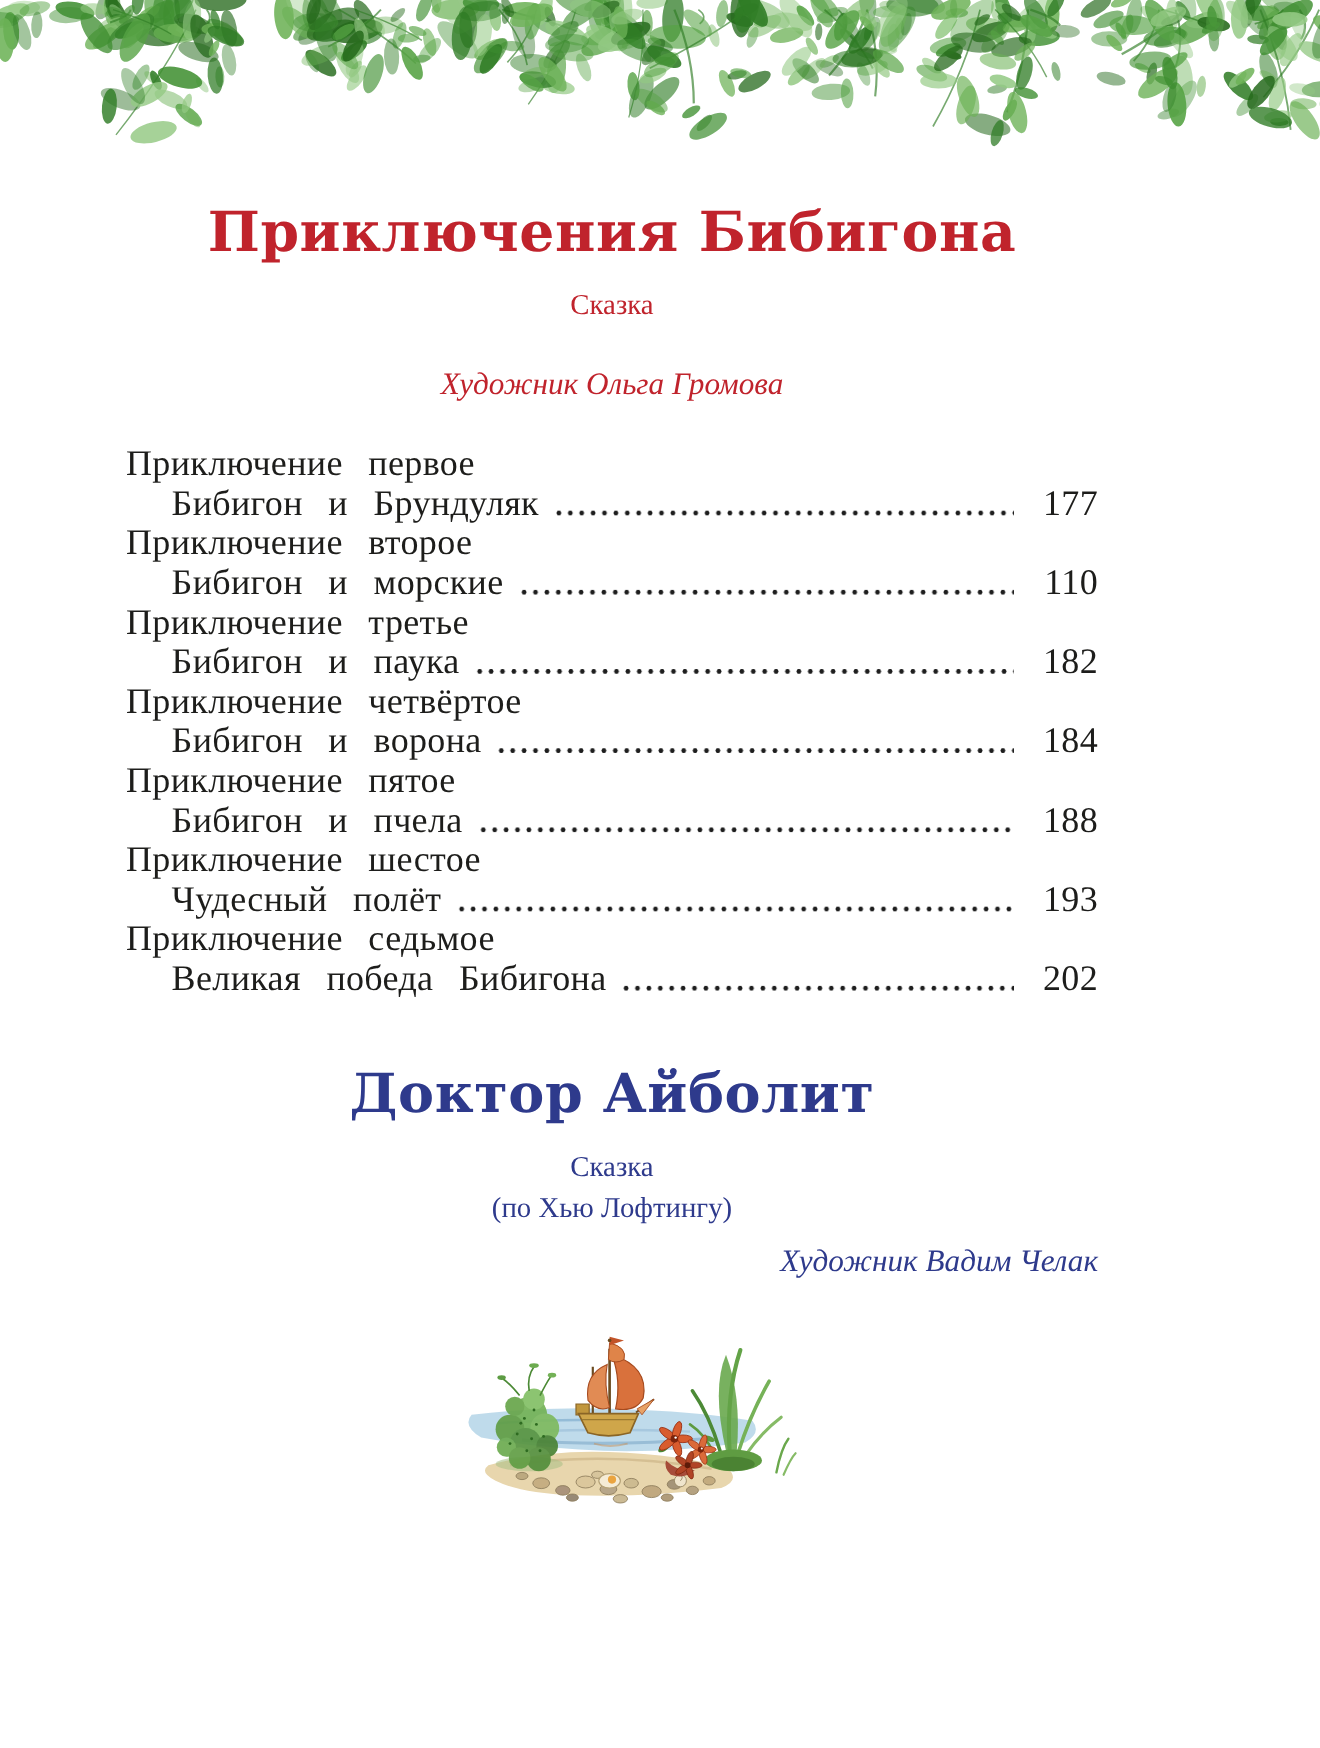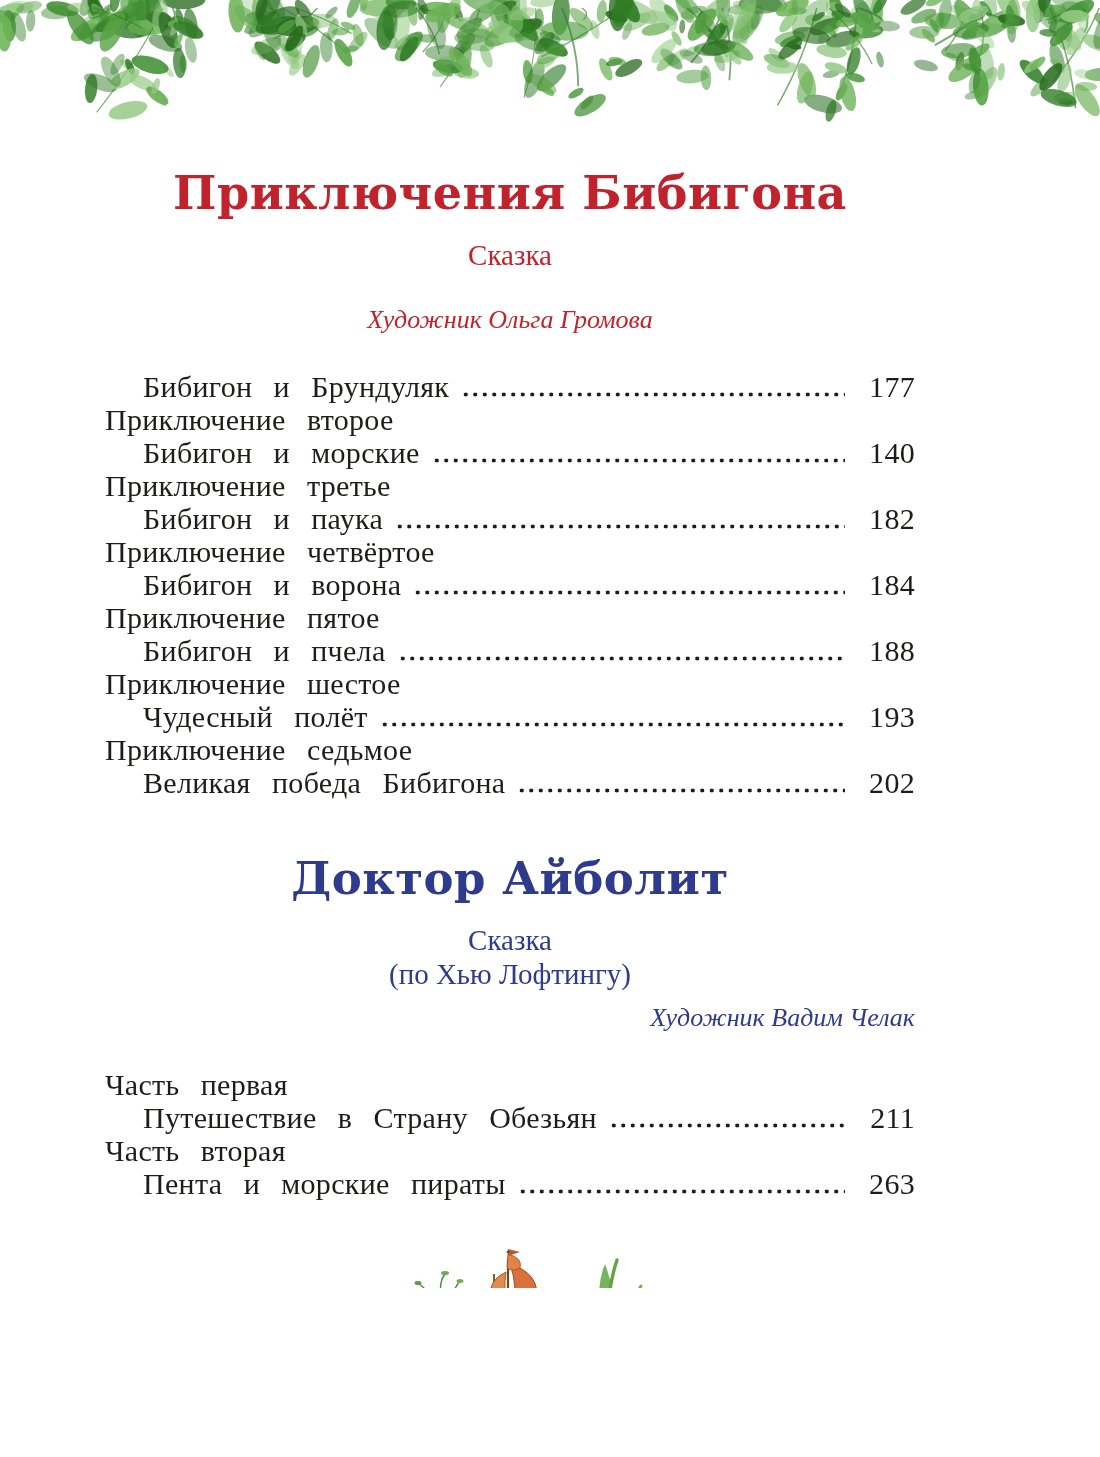--- a/index.html
+++ b/index.html
@@ -7,21 +7,21 @@
     position:relative;width:1100px;height:1288px;background:var(--paper,#fff);
     overflow:hidden;font-family:"Liberation Serif",serif;color:var(--text,#1d1d1b);
   }
   .foliage{position:absolute;top:0;left:0;display:block;}
   .content{position:absolute;top:125px;left:105px;width:810px;}
   .title{
     text-align:center;font-family:"DejaVu Serif",serif;font-weight:bold;
     letter-spacing:.5px;line-height:1.05;
   }
   .sec1 .title{color:var(--red,#c0232c);font-size:46px;margin:44px 0 0;}
-  .subtitle{text-align:center;font-size:29px;line-height:32px;}
+  .subtitle{text-align:center;font-size:24px;line-height:32px;}
   .sec1 .subtitle{color:var(--red,#c0232c);margin-top:22px;}
   .artist{text-align:center;font-style:italic;font-size:26px;line-height:29px;}
   .sec1 .artist{color:var(--red,#c0232c);margin-top:34px;}
   .toc{margin-top:36px;font-size:30px;line-height:33px;letter-spacing:.3px;}
   .entry-heading{word-spacing:.45em;}
   .entry-row{display:flex;align-items:baseline;padding-left:38px;word-spacing:.45em;}
   .entry-title{white-space:nowrap;}
   .dots{
     flex:1;align-self:flex-end;height:7px;margin:0 16px 5px 12px;
     background-image:radial-gradient(circle,#1e1e1e 1.8px,transparent 2.2px);
@@ -468,33 +468,34 @@
   <div class="content">
 
     <section class="sec1">
       <h1 class="title">Приключения Бибигона</h1>
       <div class="subtitle">Сказка</div>
       <div class="artist">Художник Ольга Громова</div>
 
       <div class="toc">
 
           <div class="entry">
+            <div class="entry-heading">Приключение первое</div>
             <div class="entry-row">
               <span class="entry-title">Бибигон и Брундуляк</span>
               <span class="dots"></span>
               <span class="entry-page">177</span>
             </div>
           </div>
 
           <div class="entry">
             <div class="entry-heading">Приключение второе</div>
             <div class="entry-row">
               <span class="entry-title">Бибигон и морские</span>
               <span class="dots"></span>
-              <span class="entry-page">140</span>
+              <span class="entry-page">110</span>
             </div>
           </div>
 
           <div class="entry">
             <div class="entry-heading">Приключение третье</div>
             <div class="entry-row">
               <span class="entry-title">Бибигон и паука</span>
               <span class="dots"></span>
               <span class="entry-page">182</span>
             </div>
@@ -537,40 +538,20 @@
           </div>
         </div>
     </section>
 
     <section class="sec2">
       <h1 class="title">Доктор Айболит</h1>
       <div class="subtitle">Сказка</div>
       <div class="subtitle subtitle-note">(по Хью Лофтингу)</div>
       <div class="artist">Художник Вадим Челак</div>
 
-      <div class="toc">
-
-          <div class="entry">
-            <div class="entry-heading">Часть первая</div>
-            <div class="entry-row">
-              <span class="entry-title">Путешествие в Страну Обезьян</span>
-              <span class="dots"></span>
-              <span class="entry-page">211</span>
-            </div>
-          </div>
-
-          <div class="entry">
-            <div class="entry-heading">Часть вторая</div>
-            <div class="entry-row">
-              <span class="entry-title">Пента и морские пираты</span>
-              <span class="dots"></span>
-              <span class="entry-page">263</span>
-            </div>
-          </div>
-        </div>
 
       <svg class="bottom-art" width="310" height="175" viewBox="0 0 310 175">
         <g>
           <path d="M38 92 Q95 85 155 87 Q225 89 272 97 Q280 107 266 115 Q200 124 148 122 Q95 120 46 111 Q30 101 38 92 Z" fill="#bcd9ea" opacity="0.95"></path>
           <path d="M60 99 Q110 95 162 97" stroke="#8ab4d2" stroke-width="2" fill="none" opacity="0.8"></path>
           <path d="M90 106 Q150 103 220 106" stroke="#9cc0da" stroke-width="2" fill="none" opacity="0.7"></path>
           <path d="M80 113 Q150 119 232 112" stroke="#7fa9c8" stroke-width="2.6" fill="none" opacity="0.6"></path>
           <path d="M140 116 Q153 120 168 116" stroke="#c98f55" stroke-width="1.6" fill="none" opacity="0.5"></path>
         </g>
         <g>

